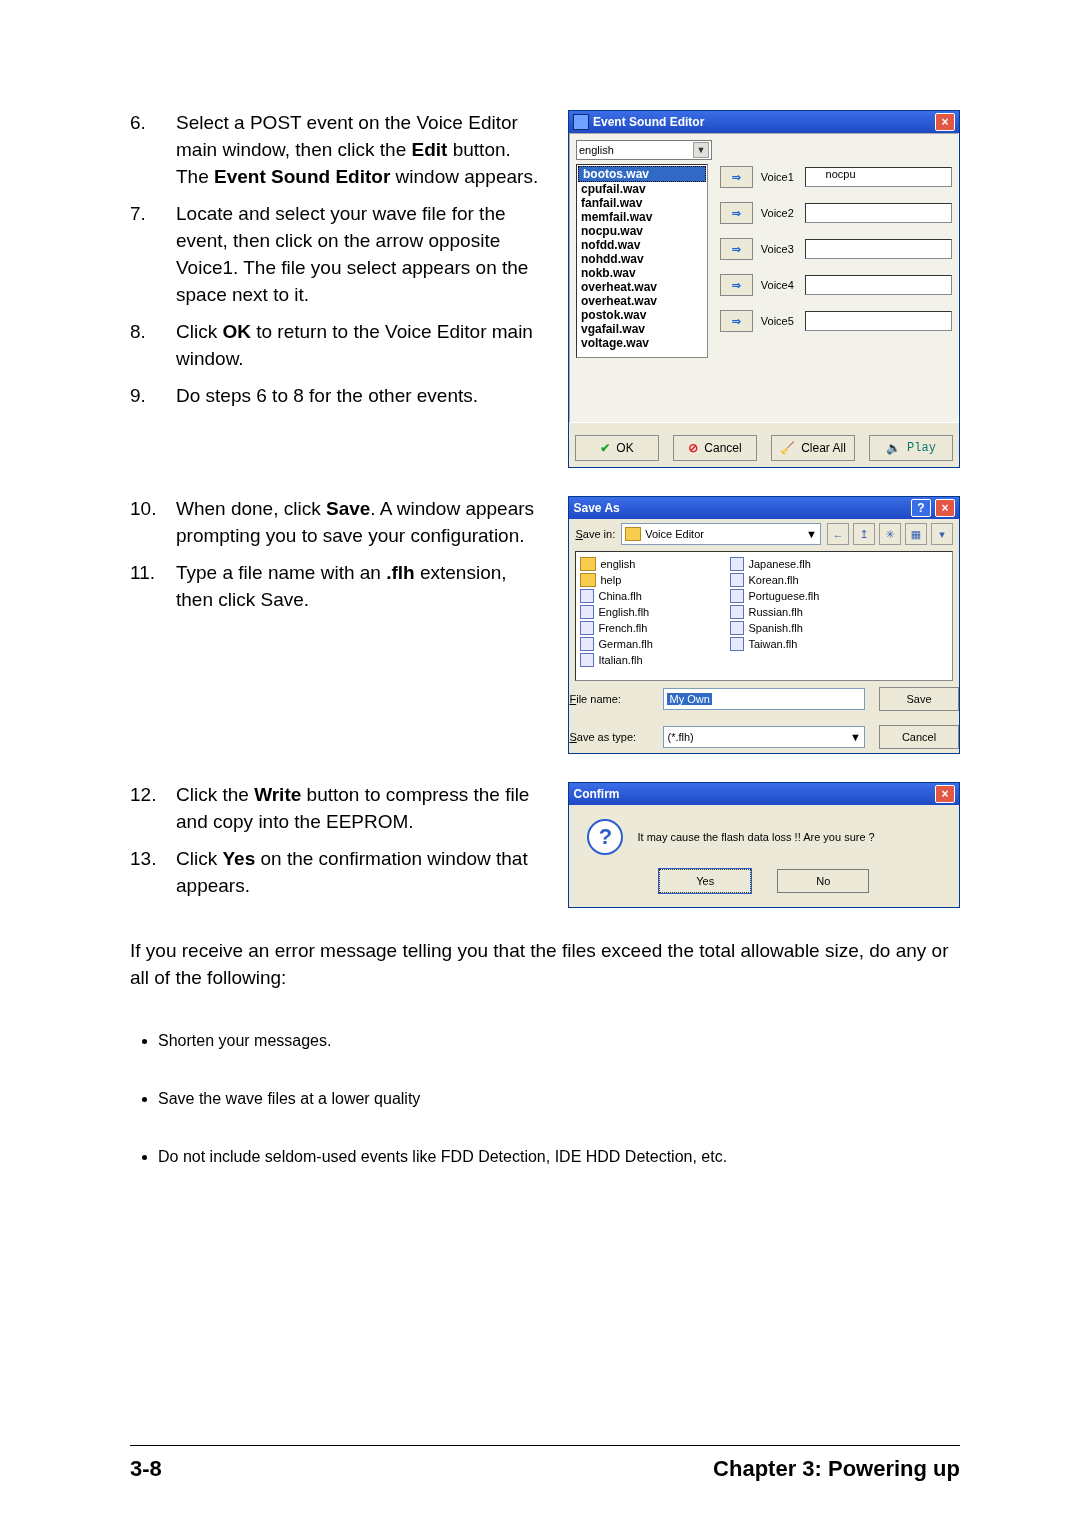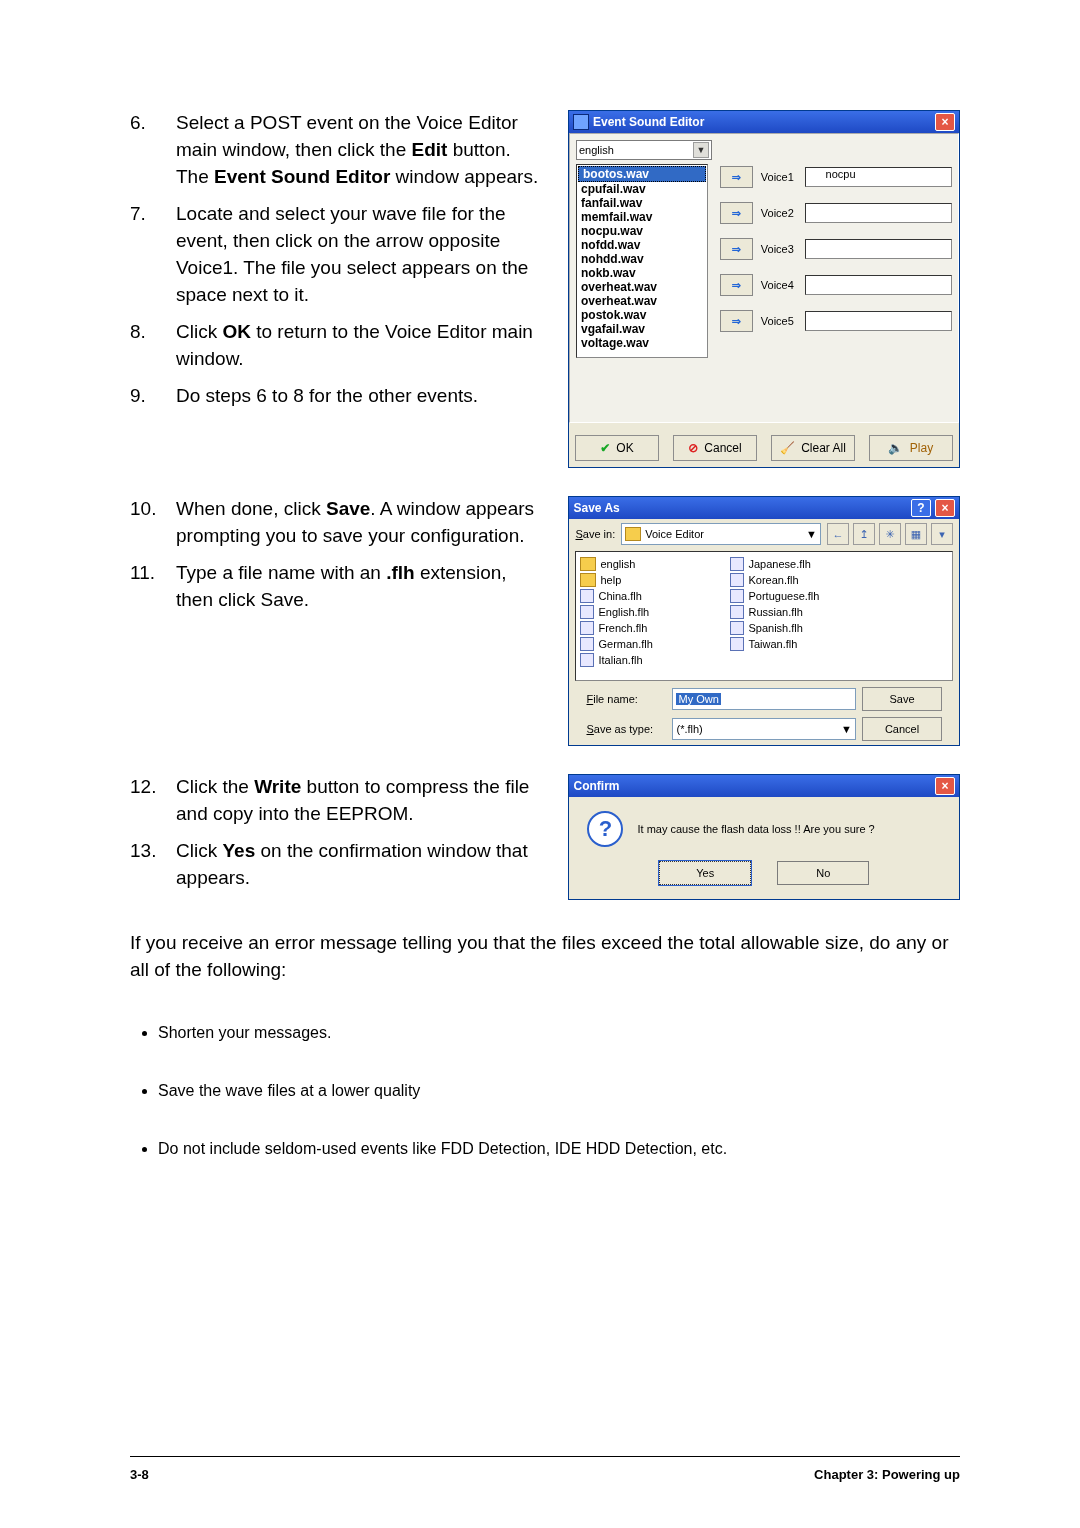--- a/index.html
+++ b/index.html
@@ -145,41 +145,41 @@
     border: 1px solid #8d8d8d;
     background: #ece9d8;
     display:flex;align-items:center;justify-content:center;
     gap: 6px;
     font-size: 12px;
   }
   .iok::before { content:"✔"; color:#17a825; font-weight:bold; }
   .icancel::before { content:"⊘"; color:#d22; font-weight:bold; }
   .iclear::before { content:"🧹"; }
   .iplay::before { content:"🔈"; color:#aaa; }
-  .wbtn.disabled { color:#a16207; }
+  .wbtn.disabled { color:#0f766e;font-family:Liberation Mono, monospace; }
   .sa-top { display:flex; align-items:center; gap:6px; padding:4px 6px; }
   .sa-top label { white-space:nowrap; }
   .sa-drop {
     flex:1; height:20px; border:1px solid #7e9dbb;
     display:flex; align-items:center; gap:4px; padding:0 3px;
     background:#fff;
   }
   .folder-i { width:14px;height:12px;background:#f6cd4c;border:1px solid #b4891e; }
   .sa-tools { display:flex; gap:4px; }
   .tool-b { width:20px;height:20px;border:1px solid #9c9c9c;background:#ece9d8;display:flex;align-items:center;justify-content:center;font-size:11px;color:#3d65b2; }
   .sa-list {
     height: 120px; background:#fff; border:1px inset #888;
     margin: 2px 6px;
     display:flex; flex-direction:column; flex-wrap:wrap; gap:0 30px;
     padding: 4px;
     align-content: flex-start;
   }
   .sa-list div { display:flex; align-items:center; gap:4px; font-size:11px; line-height:16px; width:120px; }
   .file-i { width:12px;height:12px;background:#e8e8ff;border:1px solid #5a71b5; }
-  .sa-bot { padding:4px 17px; display:grid; grid-template-columns: 80px 1fr 80px; gap:6px; align-items:center; }
+  .sa-bot { padding:4px 0; display:grid; grid-template-columns: 80px 1fr 80px; gap:14px; align-items:center; }
   .sa-input { height:20px;border:1px solid #7e9dbb;background:#ffffff;display:flex;align-items:center;padding:0 3px; }
   .sa-input .seltxt { background:#316ac5;color:#fff;padding:0 2px; }
   .sa-btn { height:22px;border:1px solid #888;background:#ece9d8;display:flex;align-items:center;justify-content:center; }
   .underline-first::first-letter { text-decoration: underline; }
 
   
   .confirm .cbody {
     background:#ece9d8; padding:14px 18px;
   }
   .cmsg { display:flex; align-items:center; gap:14px; margin-bottom:14px; }
@@ -202,21 +202,21 @@
   ul.bul li { margin-bottom: 8px; margin-top: 40px; }
 
   .footer {
     position:absolute;
     bottom: 46px;
     left: 130px;
     right: 120px;
     border-top: 1px solid #000;
     padding-top: 10px;
     display:flex;justify-content:space-between;
-    font-size:13px;font-weight:bold;
+    font-size:22px;font-weight:bold;
   }
 </style>
 </head>
 <body>
 
 <div class="page">
 
   <div class="row">
     <div class="instructions">
       <ol class="steps" id="steps-a">

